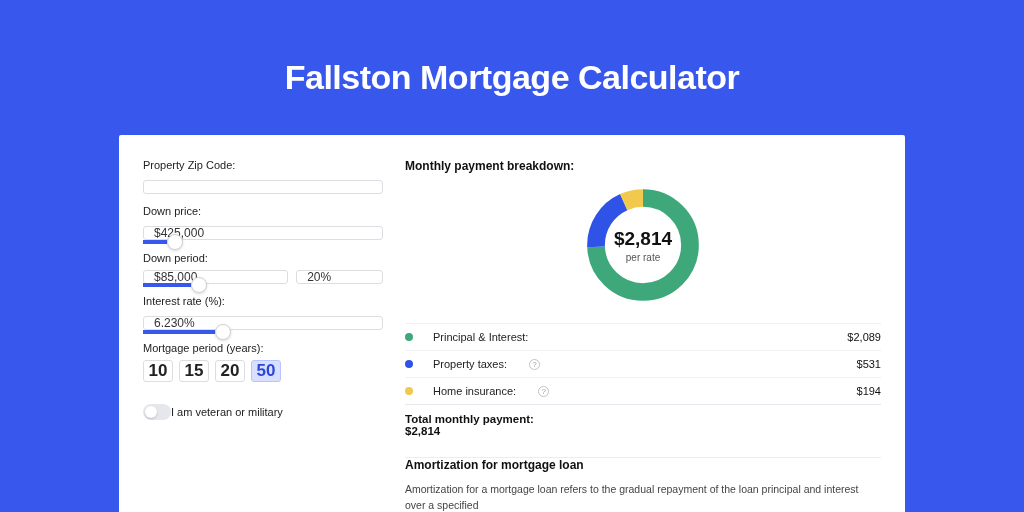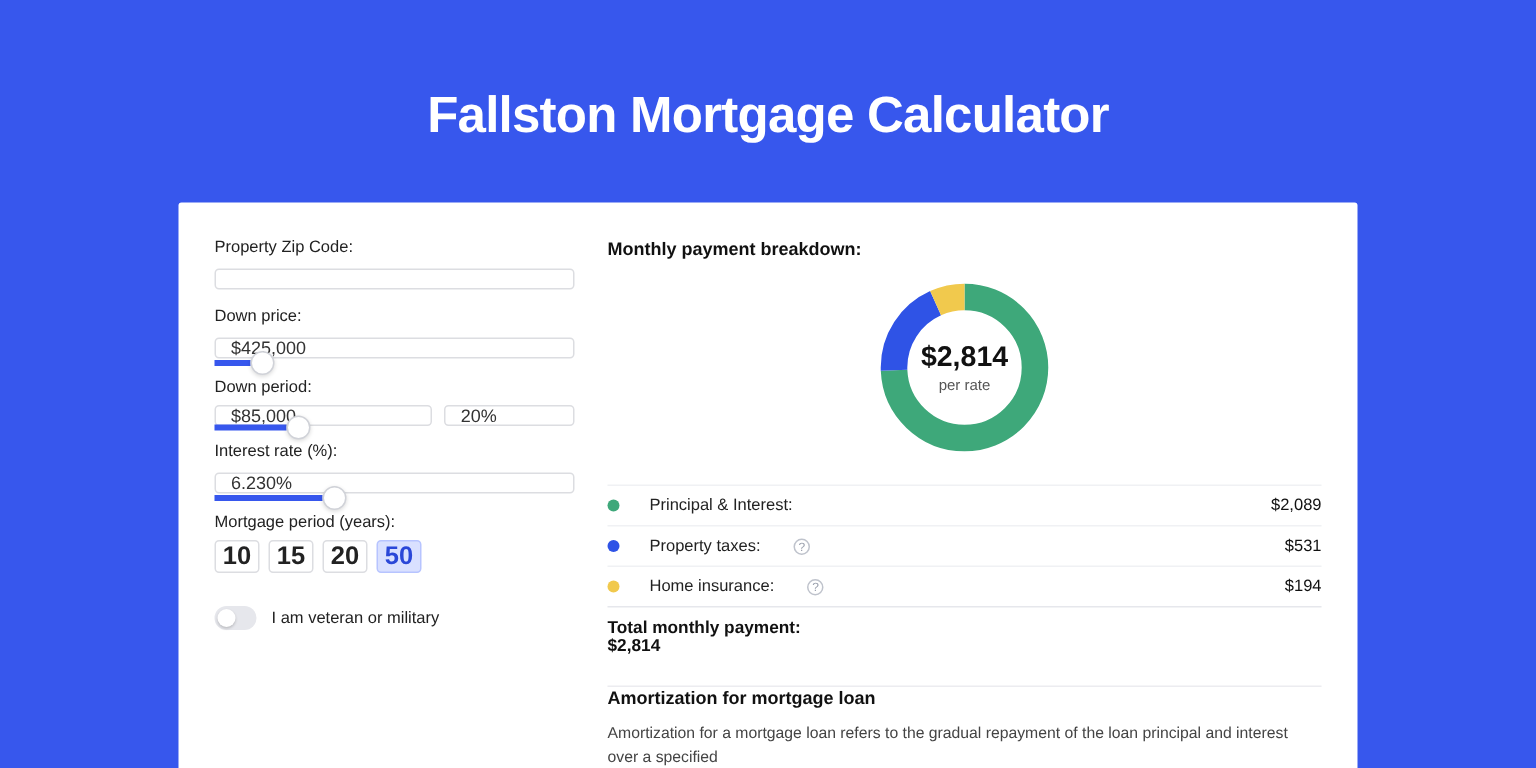--- a/index.html
+++ b/index.html
@@ -87,21 +87,21 @@
     background: #fff;
     font-size: 17px;
     font-weight: 600;
     color: #222;
     display: flex;
     align-items: center;
     justify-content: center;
     cursor: pointer;
   }
   .pill.active { background: #d9e0ff; border-color: #b7c4ff; color: #2a47d8; }
-  .toggle-row { display: flex; align-items: center; gap: 10px; margin-top: 22px; }
+  .toggle-row { display: flex; align-items: center; margin-top: 22px; }
   .toggle {
     width: 28px;
     height: 16px;
     background: #e6e7ec;
     border-radius: 10px;
     position: relative;
   }
   .toggle-knob {
     position: absolute;
     left: 2px;

